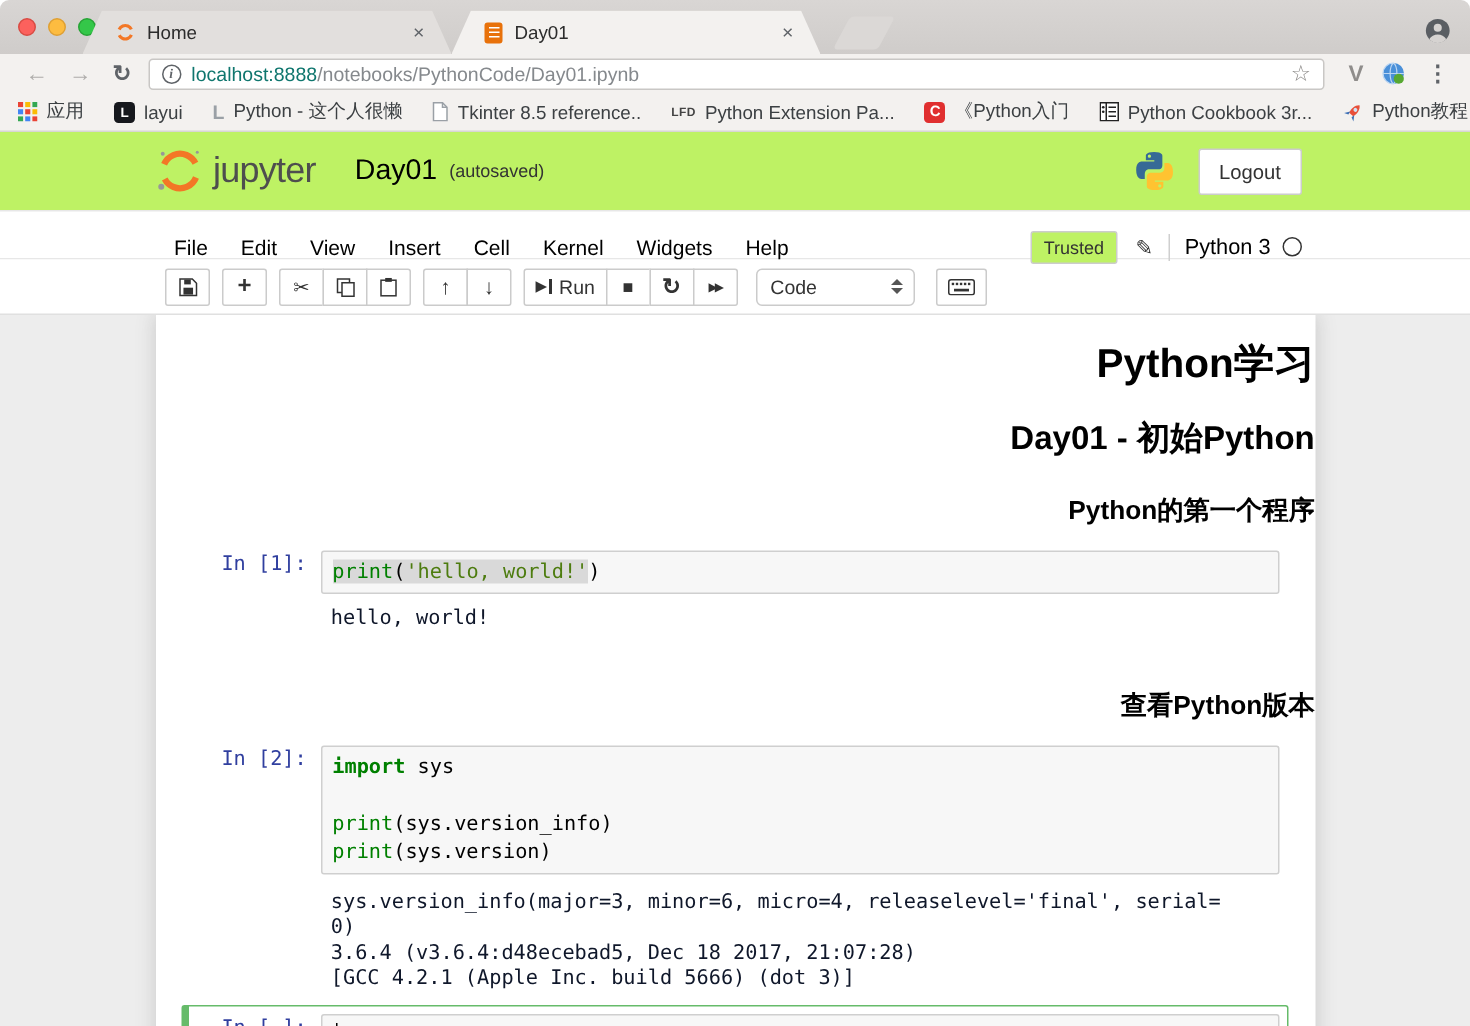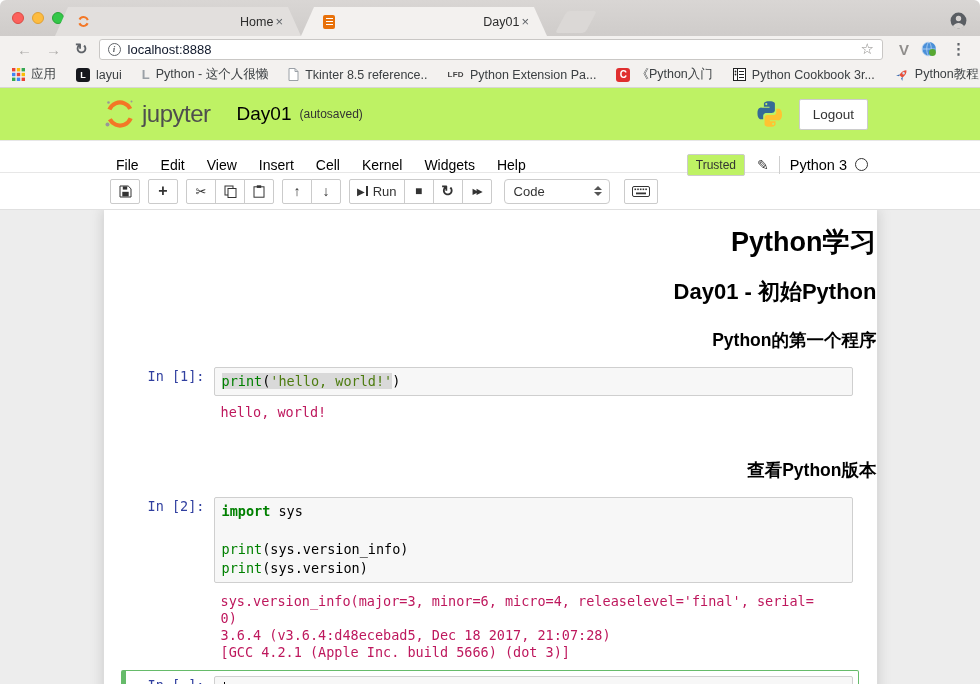--- a/index.html
+++ b/index.html
@@ -1,21 +1,21 @@
 <!DOCTYPE html>
 <html><head>
 <meta charset="utf-8">
 <style>
   * { box-sizing: border-box; margin: 0; padding: 0; }
   html,body { width: 980px; height: 684px; overflow: hidden; }
   body { font-family: "Liberation Sans", sans-serif; background: #fff; }
   .window { width: 980px; height: 684px; border-radius: 6px 6px 0 0; overflow: hidden; background: #fff; }
 
   
-  .titlebar { position: relative; height: 36px; background: linear-gradient(#d9d6d4,#cfccca); text-align: right; }
+  .titlebar { position: relative; height: 36px; background: linear-gradient(#d9d6d4,#cfccca); }
   .traffic { position: absolute; left: 12px; top: 12px; display: flex; gap: 8px; }
   .light { width: 12px; height: 12px; border-radius: 50%; }
   .light.red { background:#fc615d; border:0.5px solid #d94c44;}
   .light.yellow { background:#fdbc40; border:0.5px solid #dfa034;}
   .light.green { background:#34c749; border:0.5px solid #27a436;}
   .tabs { position: absolute; left: 55px; bottom: 0; display: flex; height: 29px; }
   .tab { width: 246px; height: 29px; display: flex; align-items: center; padding: 0 16px 0 22px;
          clip-path: polygon(13px 0, calc(100% - 13px) 0, 100% 100%, 0 100%); font-size: 12.5px; color:#2c2c2c; }
   .tab.inactive { background: #e2dfdd; }
   .tab.active { background: #f3f1ef; }
@@ -27,21 +27,21 @@
   .bookicon { width: 12px; height: 14px; background:#e8710a; border-radius: 2px; position: relative; }
   .bookicon::after { content:""; position:absolute; left:2.5px; top:3px; width:7px; height:1.5px; background:#fff; box-shadow: 0 3px 0 #fff, 0 6px 0 #fff; }
 
   .urlrow { height: 26px; background: #f3f1ef; display: flex; align-items: center; padding: 0 10px; }
   .navbtn { font-size: 15px; color:#aeacaa; padding: 0 7px; }
   .navbtn.enabled { color:#5f6368; font-weight: bold; }
   .urlbar { flex: 1; height: 21px; background: #fff; border: 1px solid #c9c7c5; border-radius: 3px;
             display: flex; align-items: center; padding: 0 8px; margin: 0 8px 0 4px; }
   .info-circ { width: 13px; height: 13px; border: 1.5px solid #5f6368; border-radius: 50%; font: italic bold 9px "Liberation Serif", serif;
                color:#5f6368; display:flex; align-items:center; justify-content:center; margin-right: 7px; flex:none;}
-  .url-host { font-size: 13px; color:#0f172a; }
+  .url-host { font-size: 13px; color:#0f766e; }
   .url-path { font-size: 13px; color:#85898d; }
   .star { margin-left: auto; color:#8a8886; font-size: 15px; }
   .ext-v { font-weight: bold; font-size: 15px; color:#8f8d8b; padding: 0 8px; }
   .dots { font-size: 15px; color:#5f6368; font-weight: bold; padding: 0 4px 0 10px; letter-spacing:0; }
   .ext-globe { padding: 0 4px; display:flex; }
 
   .bookmarksbar { height: 26px; background: #f3f1ef; border-bottom: 1px solid #d8d6d4; display: flex; align-items: center;
                   padding: 0 12px; gap: 20px; font-size: 12.5px; color:#3c4043; white-space: nowrap; }
   .bm { display: flex; align-items: center; gap: 6px; }
   .bm-ic-sq { width: 14px; height: 14px; border-radius: 3px; display:flex; align-items:center; justify-content:center; flex:none; }
@@ -110,21 +110,21 @@
   .cell { display: flex; margin: 0 18px 0 17px; padding: 5px; border: 1px solid transparent; border-left-width: 5px; border-radius: 2px; }
   .cell.selected { border-color: #66bb6a; }
   .prompt { width: 83px; padding-right: 9px; text-align: right; flex: none; font-size: 13.5px; line-height: 19px; color:#303f9f; }
   .input-box { flex: 1; border: 1px solid #cfcfcf; background: #f7f7f7; border-radius: 2px; padding: 4px 7px;
                font-size: 13.5px; line-height: 19px; color:#000; }
   .cl { min-height: 19px; white-space: pre; }
   .kw { color: #008000; }
   .kw.b { font-weight: bold; }
   .str { color: #4d7c0f; }
   .hl { background: #d9d9d9; }
-  .out { padding: 2px 20px 0 117px; font-size: 13.5px; line-height: 17px; color:#be185d; white-space: pre-wrap; word-break: break-all; }
+  .out { padding: 2px 20px 0 117px; font-size: 13.5px; line-height: 17px; color:#0f172a; white-space: pre-wrap; word-break: break-all; }
   .out2 { margin-bottom: 9px; }
   .cellblock2 .cell { margin-bottom: 2px; }
   .cursor { display: inline-block; width: 1.5px; height: 17px; background: #000; vertical-align: text-top; margin-left: 2px; }
   .tall { height: 46px; }
 </style>
 </head>
 <body>
 
 <div class="window">
 
@@ -162,20 +162,21 @@
     </div>
   </div>
 
   <div class="urlrow">
     <span class="navbtn">←</span>
     <span class="navbtn">→</span>
     <span class="navbtn enabled">↻</span>
     <div class="urlbar">
       <span class="info-circ">i</span>
       <span class="url-host">localhost:8888</span>
+      <span class="url-path">/notebooks/PythonCode/Day01.ipynb</span>
       <span class="star">☆</span>
     </div>
     <span class="ext-v">V</span>
     <span class="ext-globe">
       <svg width="16" height="16" viewBox="0 0 16 16">
           <circle cx="8" cy="8" r="7" fill="#4a90d9"></circle>
           <path d="M8 1a7 7 0 0 0 0 14 M1 8h14 M8 1c3 2 3 12 0 14 M8 1c-3 2-3 12 0 14" stroke="#bcd6f2" stroke-width="0.8" fill="none"></path>
           <circle cx="11.5" cy="11.5" r="3.4" fill="#57a832"></circle>
         </svg>
     </span>

